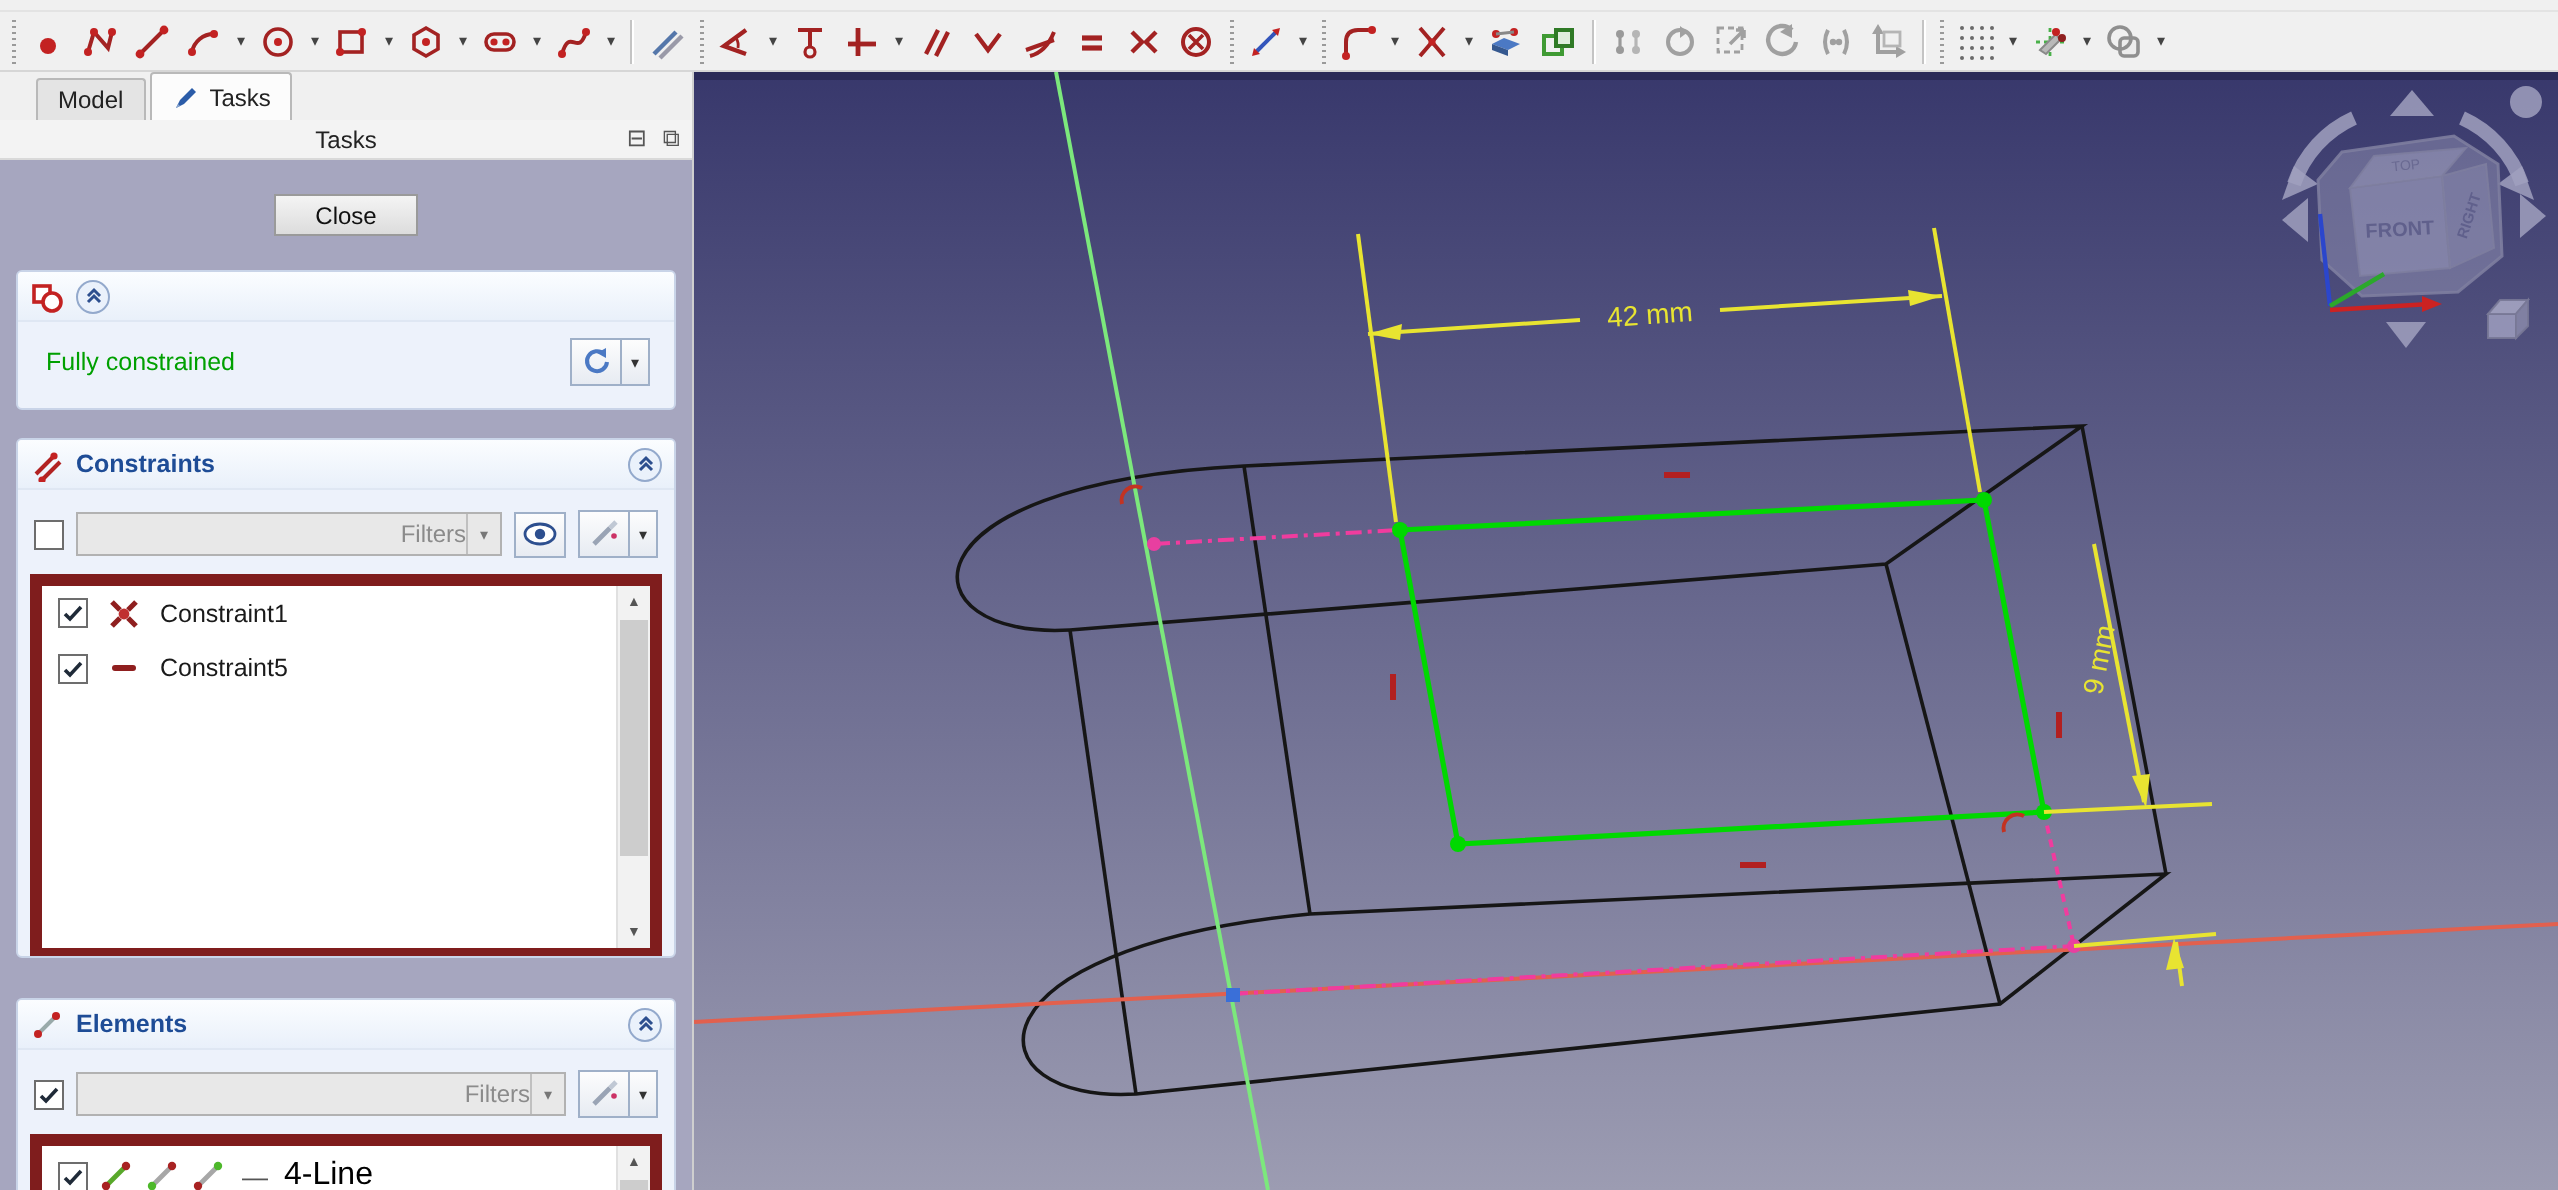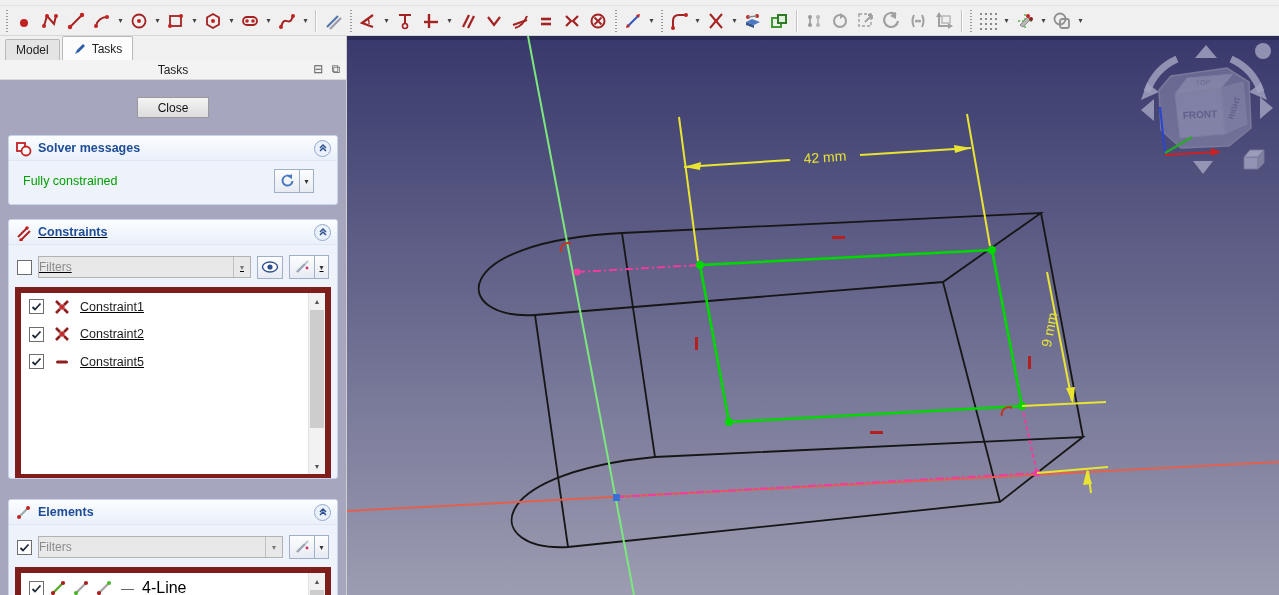--- a/index.html
+++ b/index.html
@@ -15,52 +15,52 @@
      background-size:2px 100%; background-repeat:no-repeat; background-position:center; }
   .tb-sep { width:1px; height:22px; background:#c4c4c4; margin:0 4px; box-shadow:1px 0 0 #fff; }
   .tbtn { width:26px; height:26px; display:flex; align-items:center; justify-content:center; flex:0 0 auto; }
   .dd { width:11px; height:26px; display:flex; align-items:center; justify-content:center; font-size:8px; color:#444; flex:0 0 auto; }
   .tb-group { display:flex; align-items:center; }
 
   
   .main { display:flex; height:559px; }
   .left-panel { width:347px; background:#a6a6bf; position:relative; border-right:1px solid #cfcfcf; display:flex; flex-direction:column; }
 
-  .tab-row { height:24px; background:#f0f0f0; display:flex; align-items:flex-end; padding-left:5px; }
+  .tab-row { height:24px; background:#f0f0f0; display:flex; align-items:flex-end; padding-left:18px; }
   .tab { height:21px; padding:0 10px; font-size:12px; color:#222; display:flex; align-items:center; gap:5px;
          border:1px solid #b9b9b9; border-bottom:none; border-radius:2px 2px 0 0; background:#e4e4e4; margin-right:2px; }
   .tab.active { background:#fcfcfc; height:24px; position:relative; z-index:2; }
   .title-row { height:20px; background:#f3f3f3; border-bottom:1px solid #d9d9d9; display:flex; align-items:center; position:relative; }
   .title-row .ptitle { flex:1; text-align:center; font-size:12px; color:#222; }
   .title-btns { position:absolute; right:6px; top:2px; display:flex; gap:8px; color:#555; font-size:12px; }
 
   .panel-body { flex:1; padding-top:17px; position:relative; overflow:hidden; }
   .close-btn { display:block; margin:0 auto; width:72px; height:21px; background:linear-gradient(#f4f4f4,#dcdcdc);
       border:1px solid #9a9a9a; font-size:12px; color:#111; font-family:"Liberation Sans",sans-serif; }
 
   .section { margin:0 8px; background:#edf2fb; border:1px solid #c9d4e8; border-radius:3px; overflow:hidden; }
   .sec-solver { margin-top:17px; height:70px; }
-  .sec-constraints { margin-top:14px; height:260px;text-decoration:underline; }
+  .sec-constraints { margin-top:14px; height:260px; }
   .sec-elements { margin-top:20px; height:120px; }
   .sec-head { height:25px; display:flex; align-items:center; gap:6px; padding:0 6px;
       background:linear-gradient(#fbfdff,#e9f0fa); border-bottom:1px solid #dfe7f3; }
   .sec-title { flex:1; font-size:12.5px; font-weight:bold; color:#1e4c96; }
   .chev { width:17px; height:17px; border-radius:50%; background:#eaf1fb; border:1px solid #93a9cc;
       display:flex; align-items:center; justify-content:center; }
 
-  .solver-body { display:flex; align-items:center; padding:8px 23px 0 14px; }
+  .solver-body { display:flex; align-items:center; padding:8px 12px 0 14px; }
   .solver-status { flex:1; font-size:12.5px; color:#00a000; }
   .split-btn { display:flex; height:24px; }
   .split-main { width:26px; background:linear-gradient(#fdfdfd,#e7ebf2); border:1px solid #9fb0c8; display:flex; align-items:center; justify-content:center; }
   .split-arrow { width:14px; background:linear-gradient(#fdfdfd,#e7ebf2); border:1px solid #9fb0c8; border-left:none; display:flex; align-items:center; justify-content:center; font-size:8px; color:#333; }
 
   .filter-row { display:flex; align-items:center; gap:6px; padding:10px 8px 0 8px; }
   .cbx { width:15px; height:15px; background:#fff; border:1px solid #6d6d6d; display:flex; align-items:center; justify-content:center; flex:0 0 auto; }
   .combo { flex:1; height:22px; background:#e8e8e8; border:1px solid #b2b2b2; display:flex; align-items:center; }
-  .combo .ph { flex:1; text-align:left; font-size:12px; color:#8b8b8b; }
+  .combo .ph { flex:1; text-align:right; font-size:12px; color:#8b8b8b; }
   .combo .cdd { width:17px; height:100%; border-left:1px solid #c0c0c0; display:flex; align-items:center; justify-content:center; font-size:8px; color:#777; }
   .sq-btn { width:26px; height:23px; background:linear-gradient(#fdfdfd,#e7ebf2); border:1px solid #9fb0c8; display:flex; align-items:center; justify-content:center; flex:0 0 auto; }
 
   .list { margin:8px 6px 0 6px; background:#fff; border:6px solid #7f1d1d; position:relative; overflow:hidden; }
   .list-constraints { height:193px; }
   .list-elements { height:78px; }
   .lrow { height:27.5px; display:flex; align-items:center; gap:9px; padding-left:8px; }
   .lrow .lbl { font-size:12.5px; color:#1a1a1a; }
   .erow { height:30px; display:flex; align-items:center; gap:6px; padding-left:8px; }
   .scrollbar { position:absolute; right:0; top:0; bottom:0; width:17px; background:#f2f2f2; border-left:1px solid #e0e0e0; }
@@ -374,21 +374,20 @@
 
       <div class="panel-body">
         <button class="close-btn">Close</button>
 
         <div class="section sec-solver">
           <div class="sec-head">
             <svg width="17" height="17">
                 <rect x="2" y="3" width="8" height="8" stroke="#c32222" stroke-width="1.8" fill="#fff"></rect>
                 <circle cx="11" cy="11" r="4.5" stroke="#c32222" stroke-width="1.8" fill="#fff"></circle>
               </svg>
-            <span class="sec-title">Solver messages</span>
             <span class="chev">
                 <svg width="10" height="10">
                   <path d="M2,5 L5,2 L8,5 M2,8 L5,5 L8,8" stroke="#2d4f8f" stroke-width="1.5" fill="none"></path>
                 </svg>
               </span>
           </div>
           <div class="solver-body">
             <span class="solver-status">Fully constrained</span>
             <span class="split-btn">
               <span class="split-main">
@@ -445,32 +444,20 @@
               <span class="cbx">
                   <svg width="11" height="11">
                     <path d="M1.5,6 L4,8.5 L9.5,2.5" stroke="#1f2a38" stroke-width="1.8" fill="none"></path>
                   </svg>
                 </span>
               <svg width="18" height="18">
                   <path d="M3,3 L7,7 M15,3 L11,7 M3,15 L7,11 M15,15 L11,11" stroke="#8f1f1f" stroke-width="2.6"></path>
                   <circle cx="9" cy="9" r="2.7" fill="#c03030"></circle>
                 </svg>
               <span class="lbl">Constraint1</span>
-            </div>
-            <div class="lrow">
-              <span class="cbx">
-                  <svg width="11" height="11">
-                    <path d="M1.5,6 L4,8.5 L9.5,2.5" stroke="#1f2a38" stroke-width="1.8" fill="none"></path>
-                  </svg>
-                </span>
-              <svg width="18" height="18">
-                  <path d="M3,3 L7,7 M15,3 L11,7 M3,15 L7,11 M15,15 L11,11" stroke="#8f1f1f" stroke-width="2.6"></path>
-                  <circle cx="9" cy="9" r="2.7" fill="#c03030"></circle>
-                </svg>
-              <span class="lbl">Constraint2</span>
             </div>
             <div class="lrow">
               <span class="cbx">
                   <svg width="11" height="11">
                     <path d="M1.5,6 L4,8.5 L9.5,2.5" stroke="#1f2a38" stroke-width="1.8" fill="none"></path>
                   </svg>
                 </span>
               <svg width="18" height="18">
                   <rect x="3" y="7.5" width="12" height="3" rx="1.5" fill="#8f1f1f"></rect>
                 </svg>

